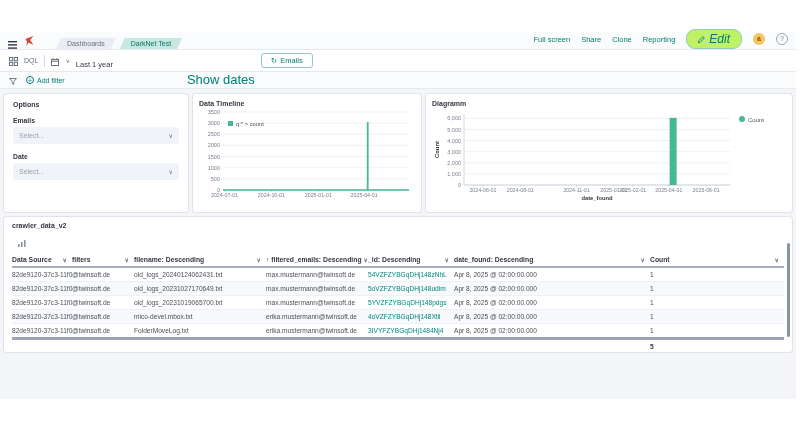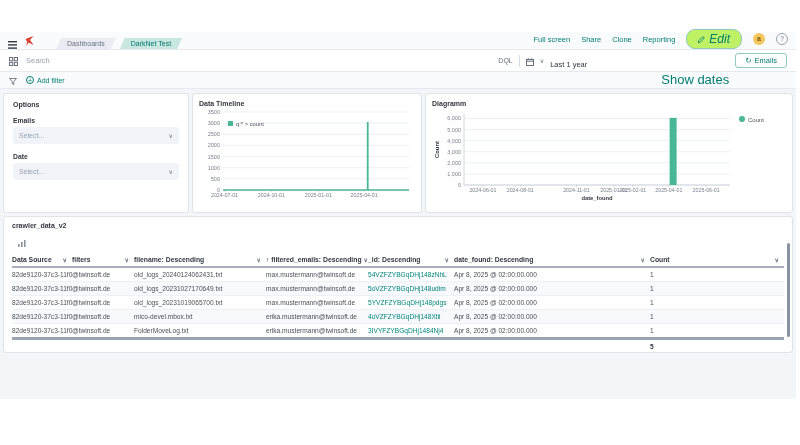--- a/index.html
+++ b/index.html
@@ -125,21 +125,20 @@
       <span>
         <svg width="9" height="9" viewBox="0 0 9 9">
             <g fill="none" stroke="#69707d" stroke-width="1">
               <rect x="0.5" y="0.5" width="3.2" height="3.2"></rect>
               <rect x="5.3" y="0.5" width="3.2" height="3.2"></rect>
               <rect x="0.5" y="5.3" width="3.2" height="3.2"></rect>
               <rect x="5.3" y="5.3" width="3.2" height="3.2"></rect>
             </g>
           </svg>
       </span>
-      <input placeholder="Search" style="">
       <span class="dql">DQL</span>
       <span class="vsep"></span>
       <span>
         <svg width="8" height="8" viewBox="0 0 8 8">
             <rect x="0.5" y="1.5" width="7" height="6" fill="none" stroke="#69707d"></rect>
             <line x1="0.5" y1="3.2" x2="7.5" y2="3.2" stroke="#69707d"></line>
             <line x1="2.2" y1="0.2" x2="2.2" y2="2" stroke="#69707d"></line>
             <line x1="5.8" y1="0.2" x2="5.8" y2="2" stroke="#69707d"></line>
           </svg>
       </span>

